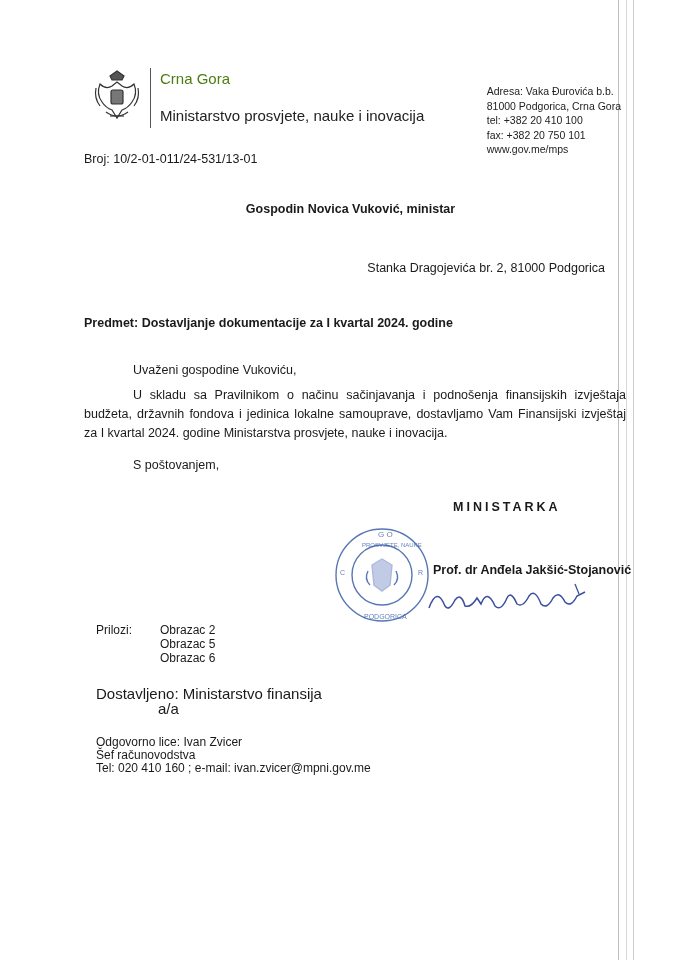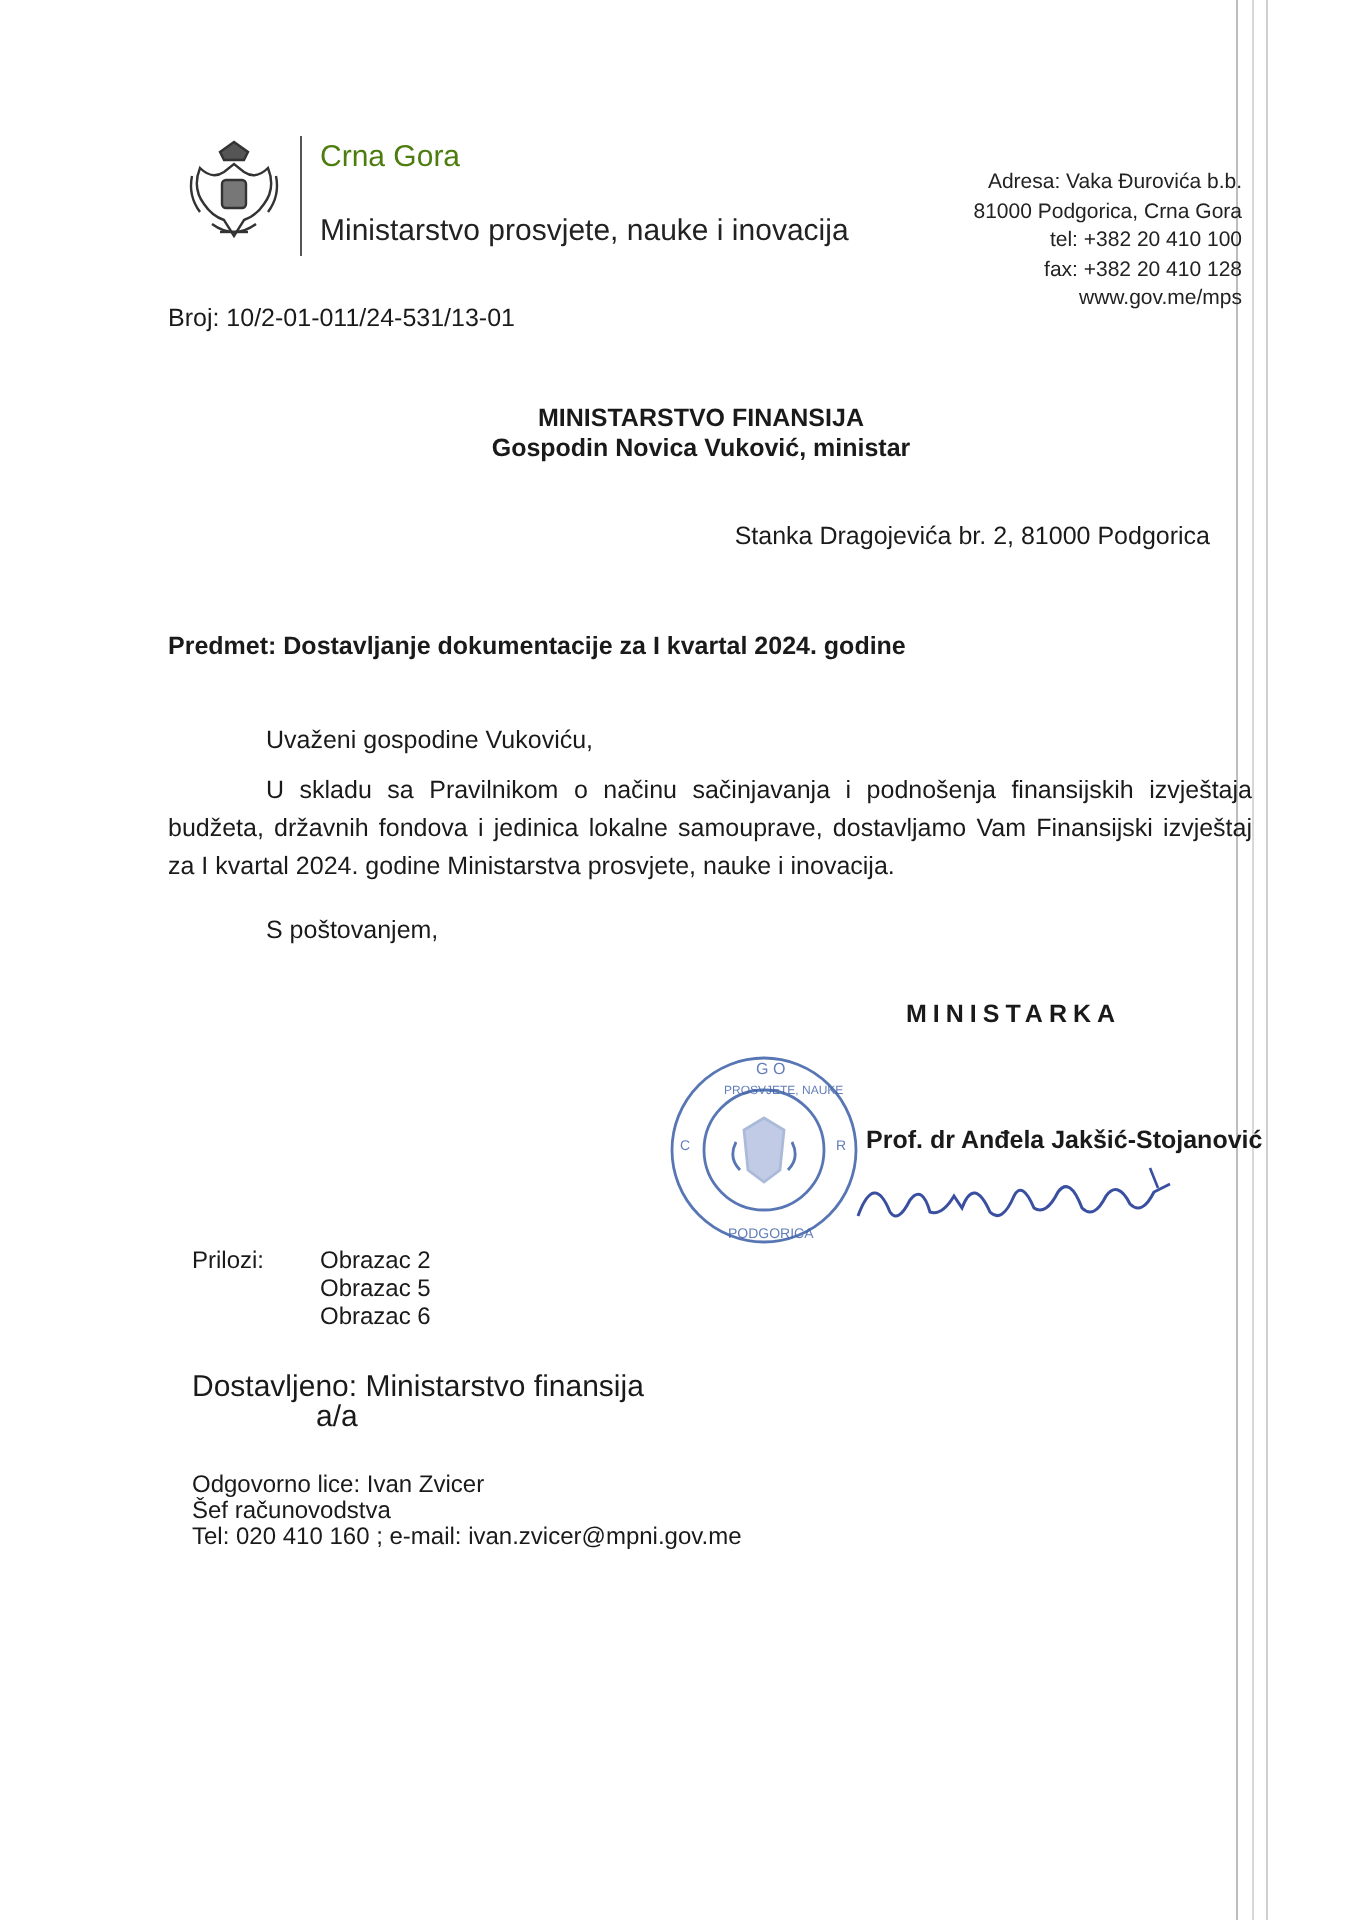--- a/index.html
+++ b/index.html
@@ -2,21 +2,21 @@
 <html><head>
 <meta charset="utf-8">
 <style>
   html, body { margin: 0; padding: 0; background: #ffffff; }
   body { width: 679px; height: 960px; position: relative; overflow: hidden; font-family: "Liberation Sans", sans-serif; color: #1a1a1a; }
   .abs { position: absolute; }
   .coat { left: 92px; top: 68px; width: 50px; height: 56px; }
   .vline { left: 150px; top: 68px; width: 1px; height: 60px; background: #555; }
   .org1 { left: 160px; top: 70px; font-size: 15px; color: #4d7c0f; }
   .org2 { left: 160px; top: 95px; font-size: 15px; color: #222; margin-top: 12px; }
-  .addr { right: 58px; top: 84px; text-align: right; font-size: 10.5px; line-height: 14.5px; color: #222; }
+  .addr { right: 58px; top: 84px; text-align: left; font-size: 10.5px; line-height: 14.5px; color: #222; }
   .ref { left: 84px; top: 151px; font-size: 12.5px; line-height: 16px; }
   .recip { left: 0; width: 679px; top: 202px; text-align: center; font-size: 12.5px; font-weight: bold; line-height: 15px; }
   .recip .r1 { padding-left: 22px; }
   .street { right: 74px; top: 261px; font-size: 12.5px; }
   .subject { left: 84px; top: 316px; font-size: 12.5px; font-weight: bold; }
   .greet { left: 133px; top: 363px; font-size: 12.5px; }
   .body { left: 84px; top: 386px; width: 542px; font-size: 12.5px; line-height: 19px; text-align: justify; text-indent: 49px; }
   .closing { left: 133px; top: 458px; font-size: 12.5px; }
   .minstarka { left: 453px; top: 500px; font-size: 12.5px; font-weight: bold; letter-spacing: 3px; }
   .signame { left: 433px; top: 563px; font-size: 12.5px; font-weight: bold; }
@@ -50,30 +50,29 @@
   </svg>
 </div>
 <div class="abs vline"></div>
 <div class="abs org1">Crna Gora</div>
 <div class="abs org2">Ministarstvo prosvjete, nauke i inovacija</div>
 
 <div class="abs addr">
   <div>Adresa: Vaka Đurovića b.b.</div>
   <div>81000 Podgorica, Crna Gora</div>
   <div>tel: +382 20 410 100</div>
-  <div>fax: +382 20 410 128</div>
+  <div>fax: +382 20 750 101</div>
   <div>www.gov.me/mps</div>
 </div>
 
 <div class="abs ref">
   <div>Broj: 10/2-01-011/24-531/13-01</div>
 </div>
 
 <div class="abs recip">
-  <div class="r1">MINISTARSTVO FINANSIJA</div>
   <div class="r1">Gospodin Novica Vuković, ministar</div>
 </div>
 <div class="abs street">Stanka Dragojevića br. 2, 81000 Podgorica</div>
 
 <div class="abs subject">Predmet: Dostavljanje dokumentacije za I kvartal 2024. godine</div>
 
 <div class="abs greet">Uvaženi gospodine Vukoviću,</div>
 <div class="abs body">U skladu sa Pravilnikom o načinu sačinjavanja i podnošenja finansijskih izvještaja budžeta, državnih fondova i jedinica lokalne samouprave, dostavljamo Vam Finansijski izvještaj za I kvartal 2024. godine Ministarstva prosvjete, nauke i inovacija.</div>
 <div class="abs closing">S poštovanjem,</div>
 

